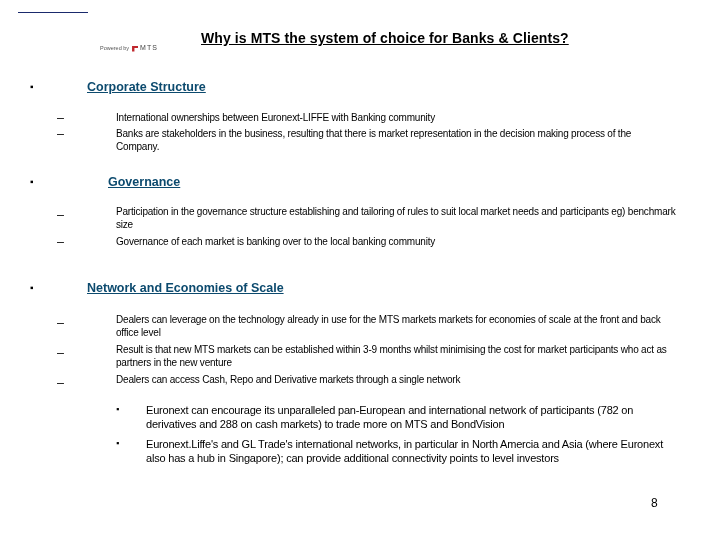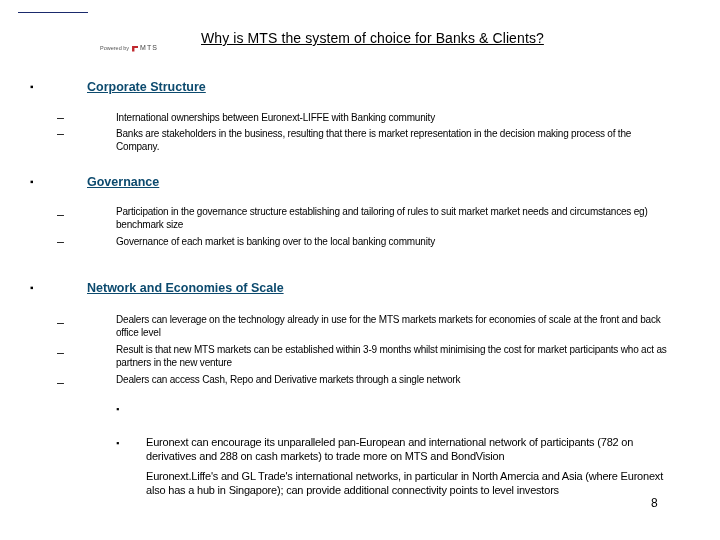--- a/index.html
+++ b/index.html
@@ -61,21 +61,21 @@
       margin: 0 2px 0 3px;
       clip-path: polygon(0 0, 100% 0, 100% 40%, 40% 40%, 40% 100%, 0 100%);
     }
     .logo-powered .mts { font-size: 7px; color: #444; letter-spacing: 1px; }
 
     .title {
       position: absolute;
       left: 201px;
       top: 30px;
       font-size: 14px;
-      font-weight: normal;
+      font-weight: bold;
       text-decoration: underline;
       white-space: nowrap;
       letter-spacing: 0.1px;
     }
 
     .section {
       position: absolute;
       left: 0;
       width: 720px;
     }
@@ -122,21 +122,20 @@
       left: 116px;
       font-size: 9px;
     }
     .sub-text {
       position: absolute;
       left: 146px;
       width: 520px;
       font-size: 11px;
       line-height: 14px;
       letter-spacing: -0.2px;
-      margin-top: 32px;
     }
     .page-number {
       position: absolute;
       left: 651px;
       top: 496px;
       font-size: 12px;
     }
   </style>
 </head>
 <body>
@@ -158,25 +157,25 @@
   <span class="dash">–</span>
   <span class="item-text">International ownerships between Euronext-LIFFE with Banking community</span>
 </div>
 <div class="item" style="top:127px;">
   <span class="dash">–</span>
   <span class="item-text">Banks are stakeholders in the business, resulting that there is market representation in the decision making process of the Company.</span>
 </div>
 
 <div class="section" style="top:175px;">
   <span class="sec-bullet" style="top:1px;">▪</span>
-  <span class="sec-heading" style="top:0;">Governance</span>
+  <span class="sec-heading" style="top:0;margin-left:21px;">Governance</span>
 </div>
 <div class="item" style="top:205px;">
   <span class="dash" style="top:3px;">–</span>
-  <span class="item-text">Participation in the governance structure establishing and tailoring of rules to suit market market needs and circumstances eg) benchmark size</span>
+  <span class="item-text">Participation in the governance structure establishing and tailoring of rules to suit local market needs and participants eg) benchmark size</span>
 </div>
 <div class="item" style="top:235px;">
   <span class="dash">–</span>
   <span class="item-text">Governance of each market is banking over to the local banking community</span>
 </div>
 
 <div class="section" style="top:281px;">
   <span class="sec-bullet" style="top:1px;">▪</span>
   <span class="sec-heading" style="top:0;text-decoration:underline;">Network and Economies of Scale</span>
 </div>

